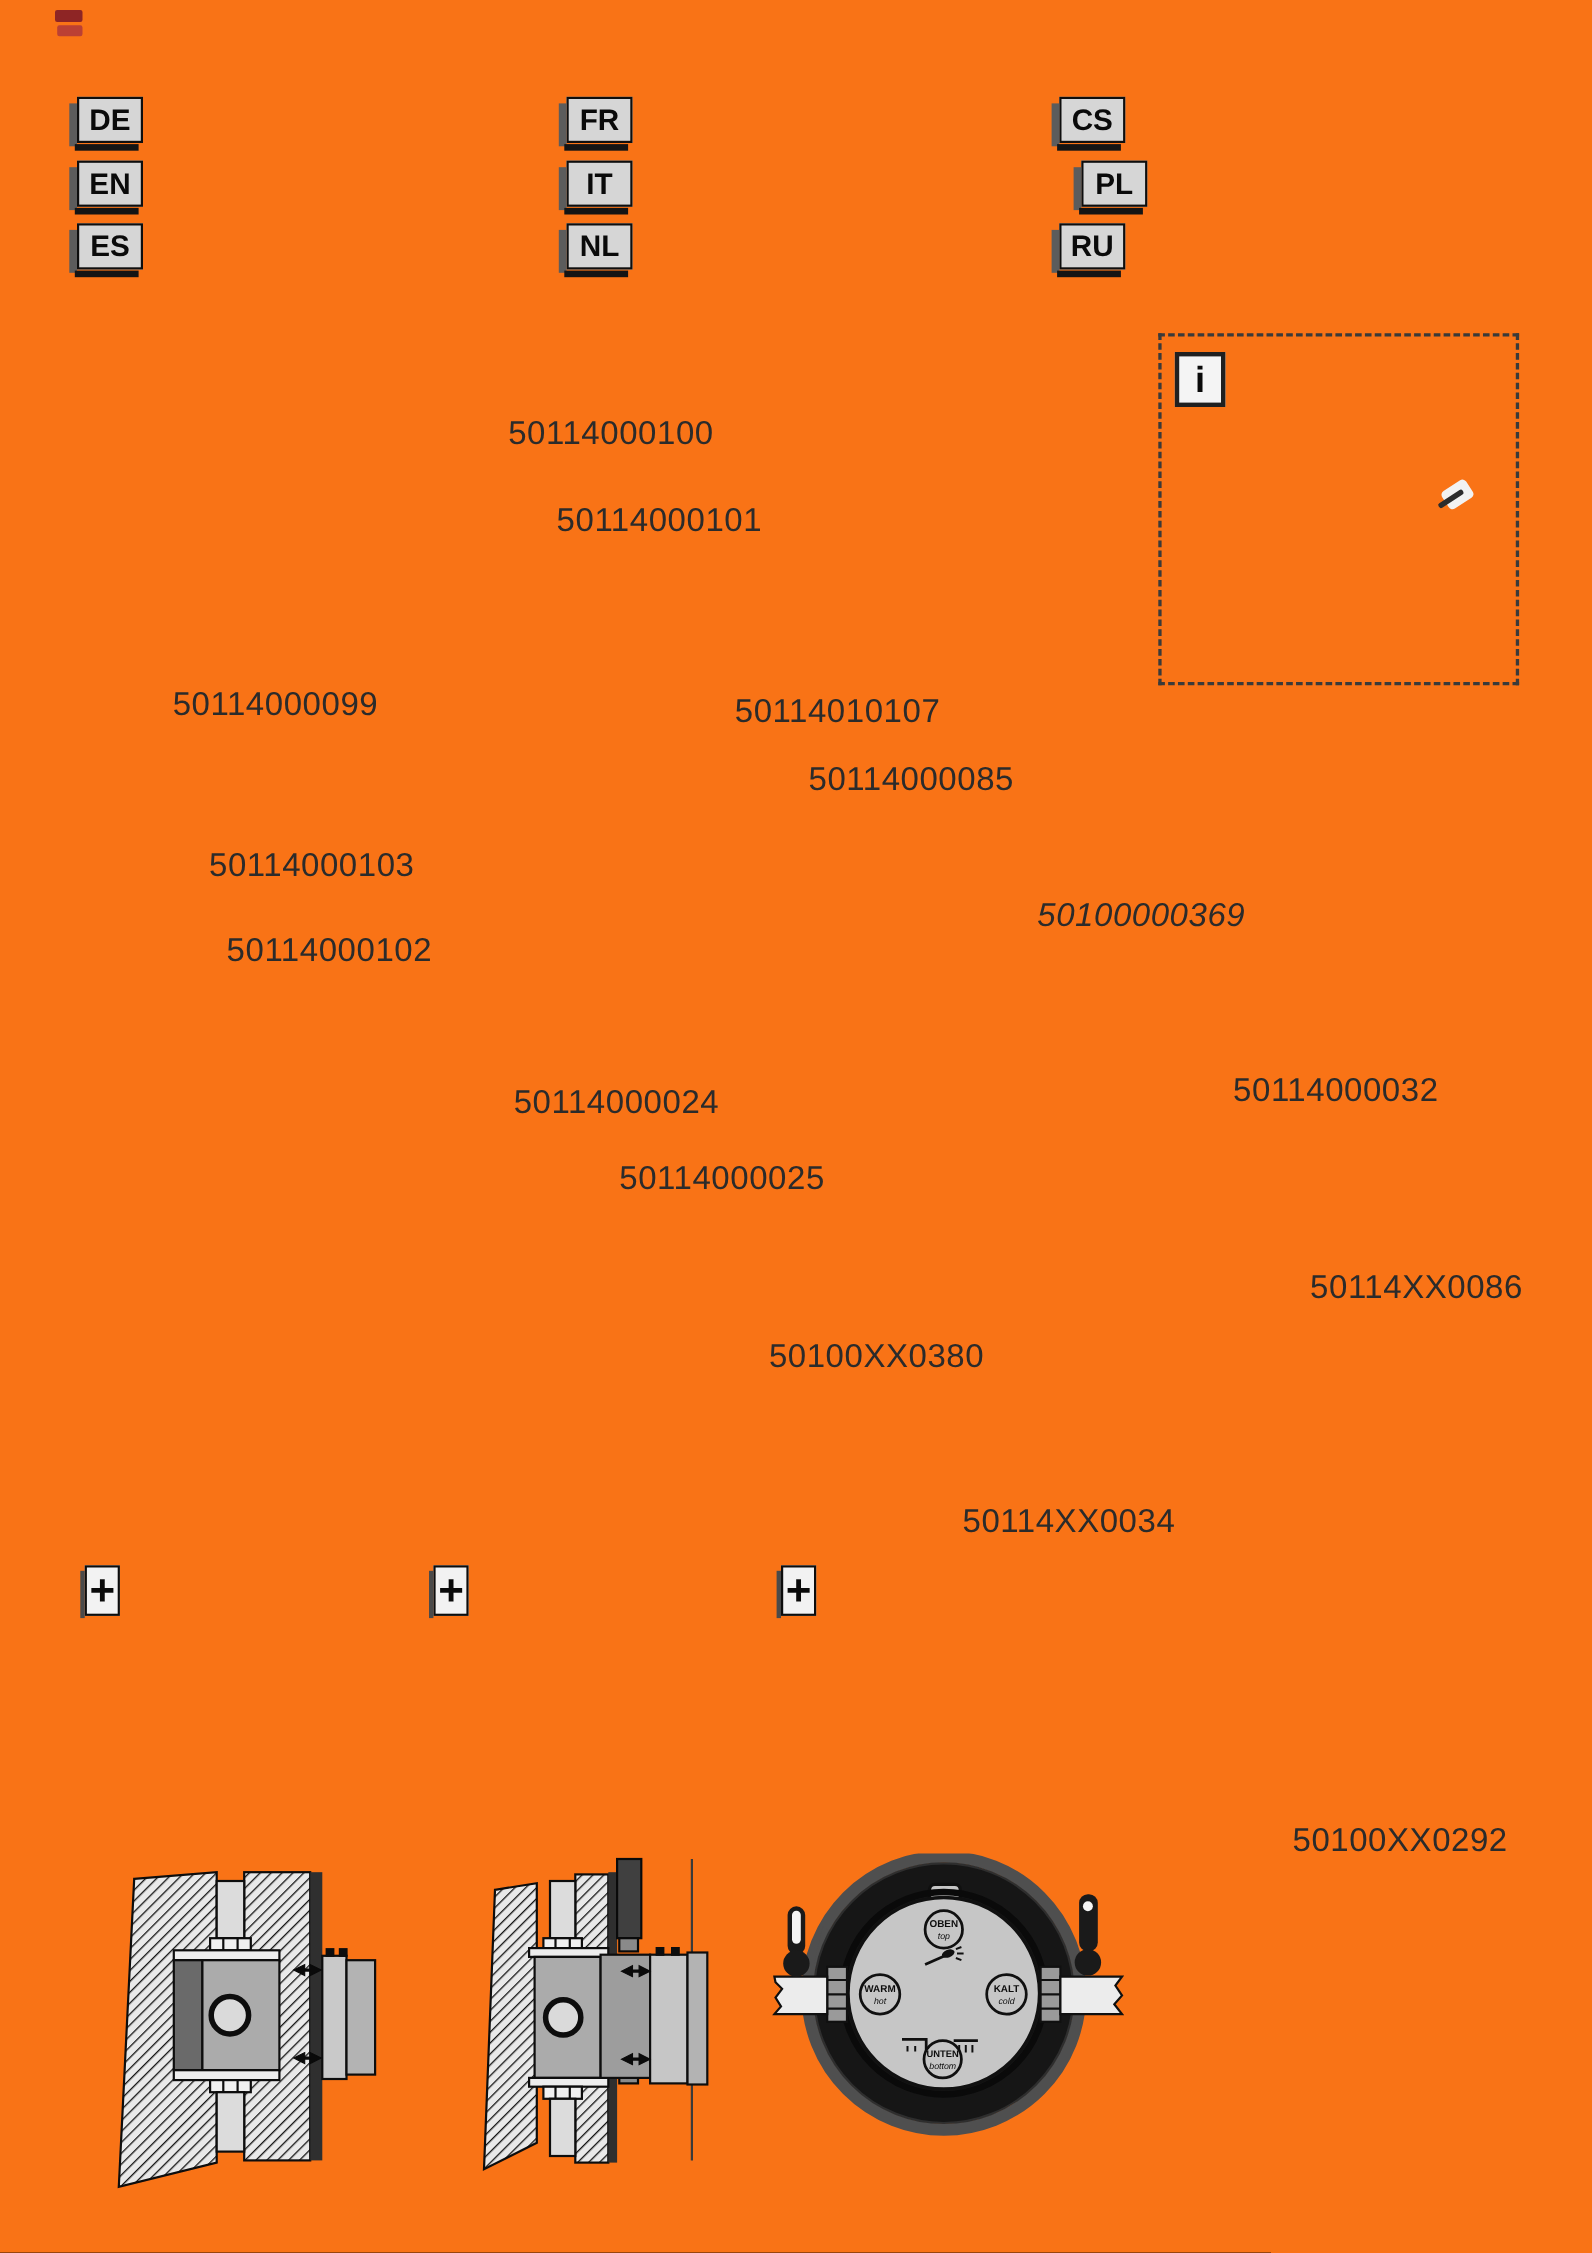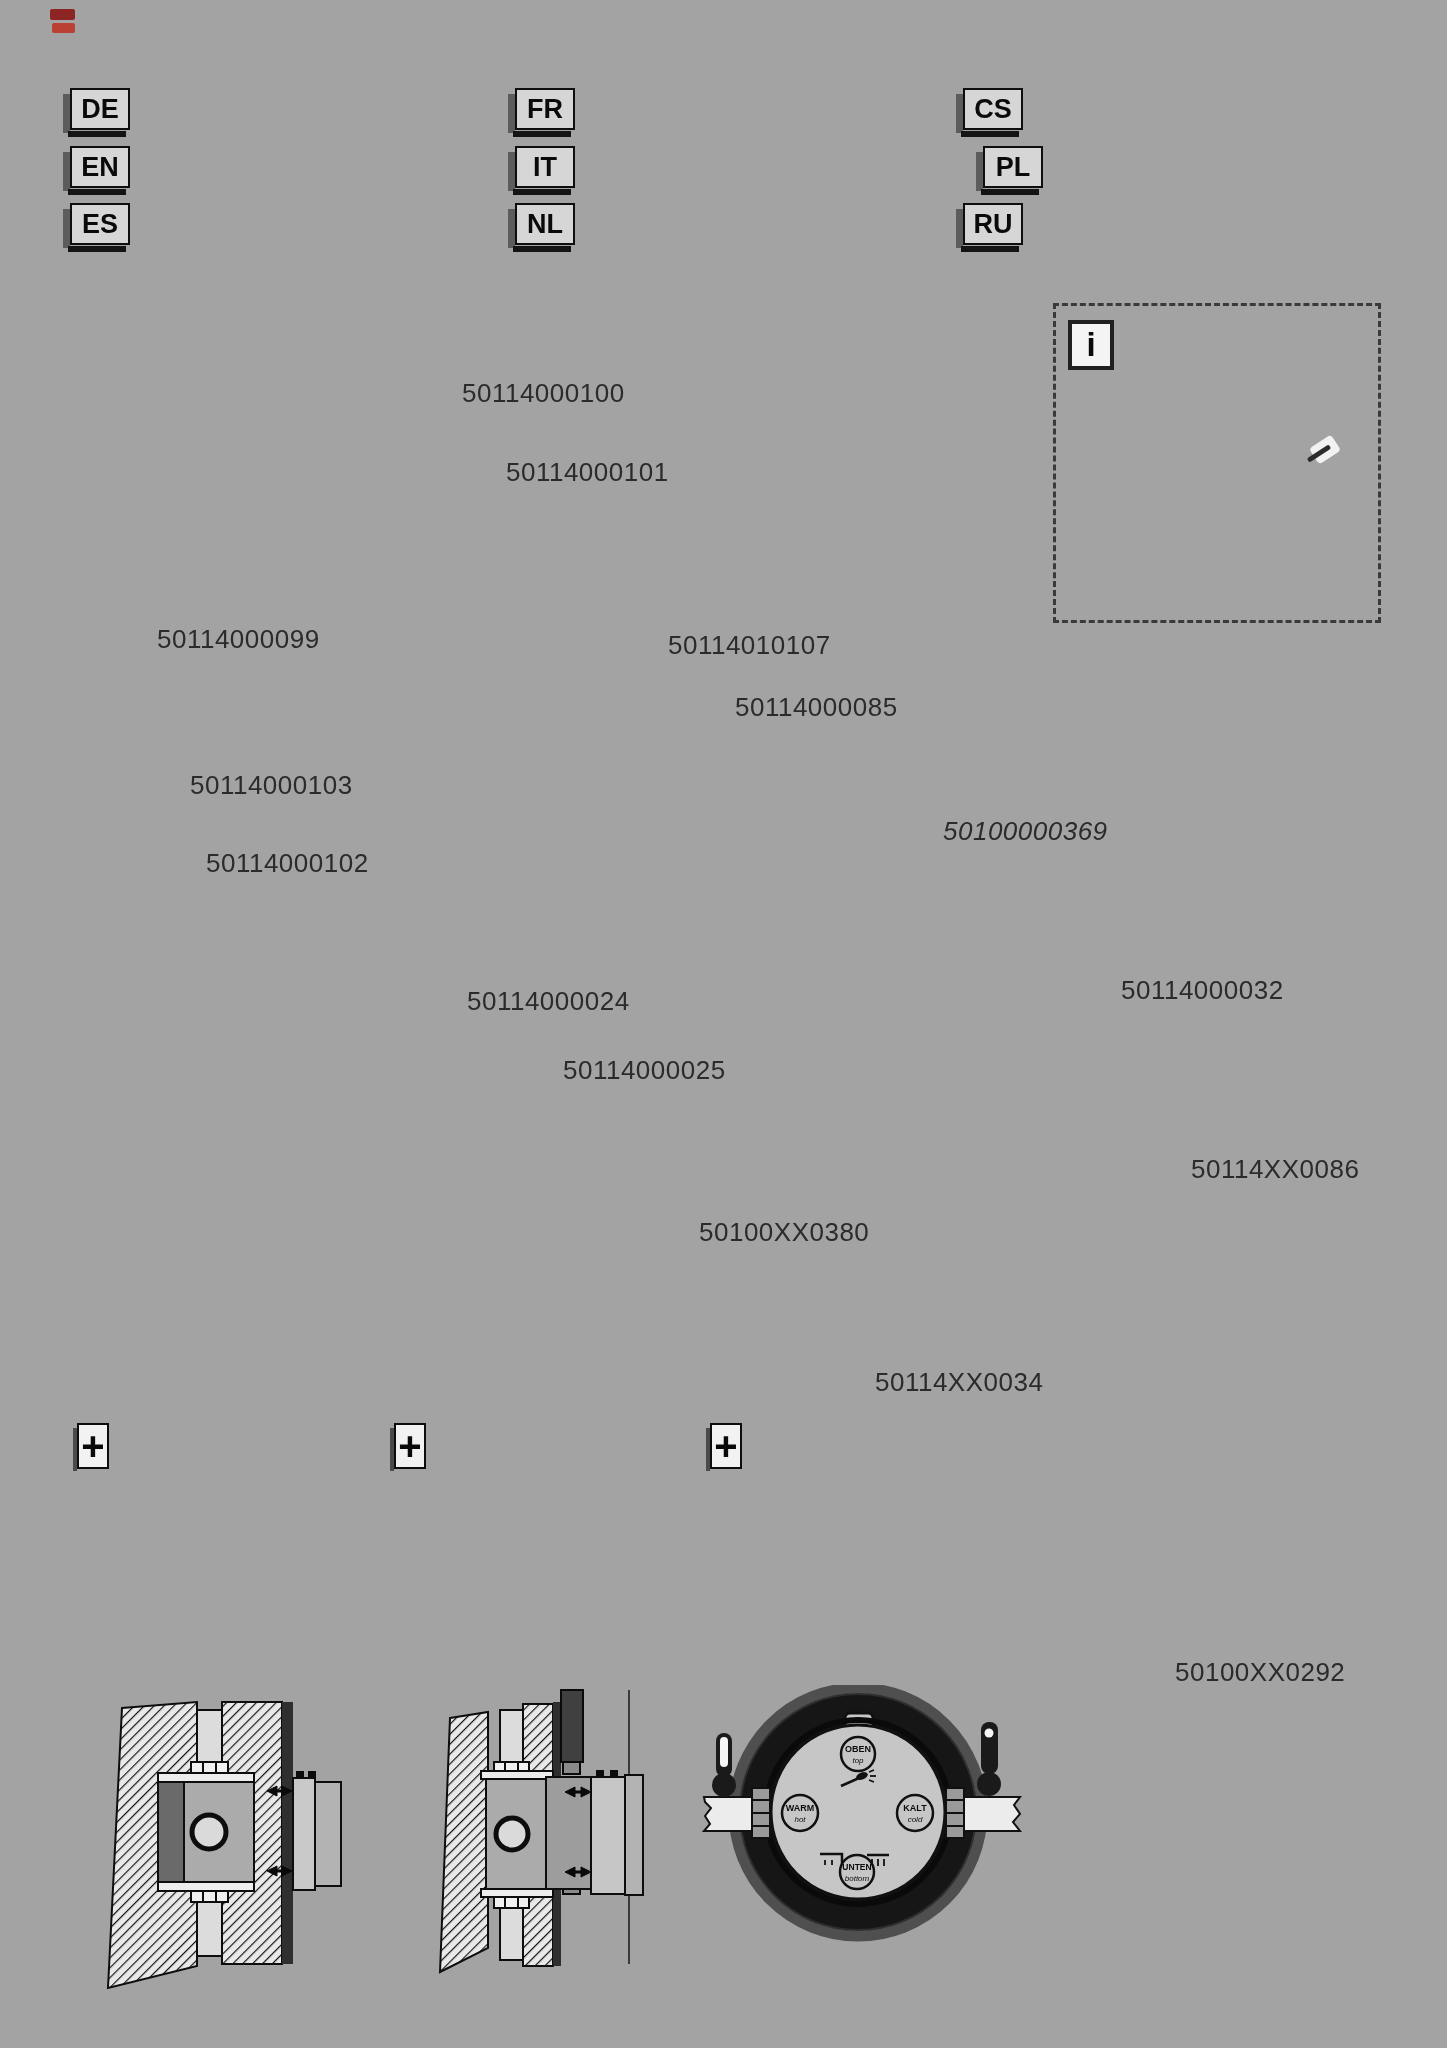--- a/index.html
+++ b/index.html
@@ -1,29 +1,29 @@
 <!DOCTYPE html>
 <html><head>
 <meta charset="utf-8">
 <style>
   html,body { margin:0; padding:0; background:#000; }
-  .page { position:relative; width:1447px; height:2048px; background:#a3a3a3; overflow:hidden;
+  .page { position:relative; width:1447px; height:2048px; background:#f97316; overflow:hidden;
           font-family:"Liberation Sans", sans-serif; }
 
   
   .badge { position:absolute; width:56px; height:38px; background:#d6d6d6; color:#0a0a0a;
            border:2px solid #0e0e0e; font-weight:bold; font-size:27px;
            display:flex; align-items:center; justify-content:center; }
   .badge::before { content:""; position:absolute; left:-9px; top:4px; width:7px; height:103%;
                    background:#5c5c5c; }
   .badge::after  { content:""; position:absolute; left:-4px; bottom:-9px; width:103%; height:6px;
                    background:#141414; }
 
   
-  .pn { position:absolute; color:#2b2b2b; font-size:26px; letter-spacing:.5px; white-space:nowrap;
+  .pn { position:absolute; color:#2b2b2b; font-size:30px; letter-spacing:.5px; white-space:nowrap;
         line-height:1; }
 
   
   .info-panel { position:absolute; left:1053px; top:303px; width:322px; height:314px;
                 border:3px dashed #3a3a3a; }
   .i-badge { position:absolute; left:12px; top:14px; width:38px; height:42px; background:#f4f4f4;
              border:4px solid #202020; color:#0a0a0a; font-weight:bold; font-size:33px;
              display:flex; align-items:center; justify-content:center; }
 
   

